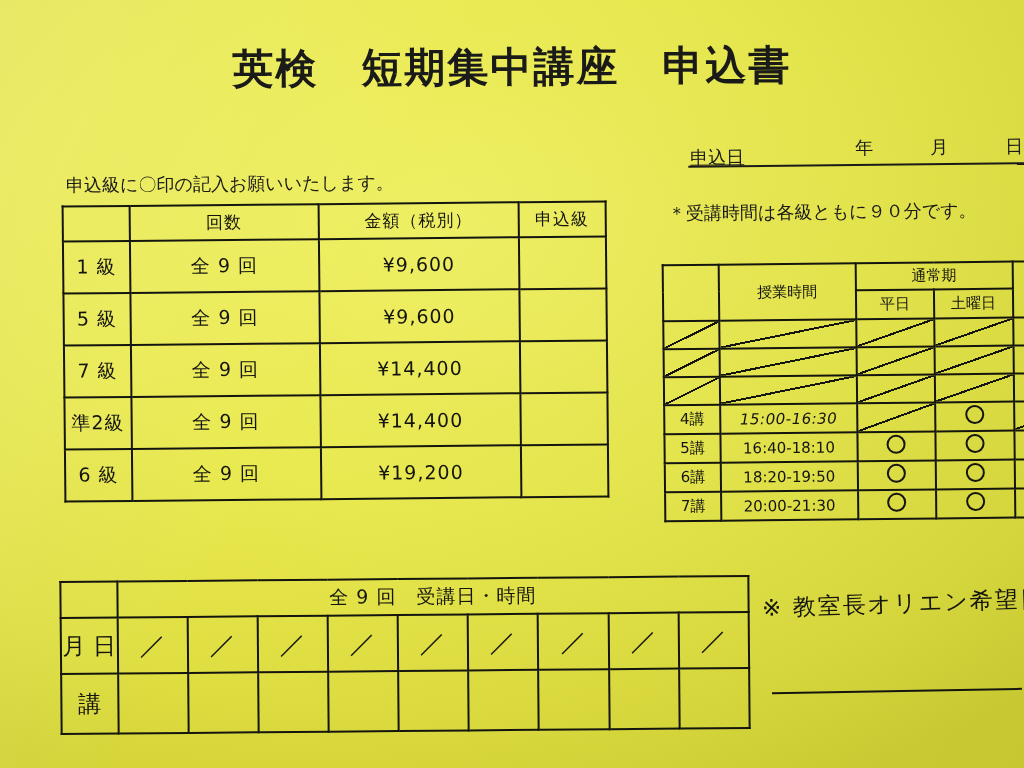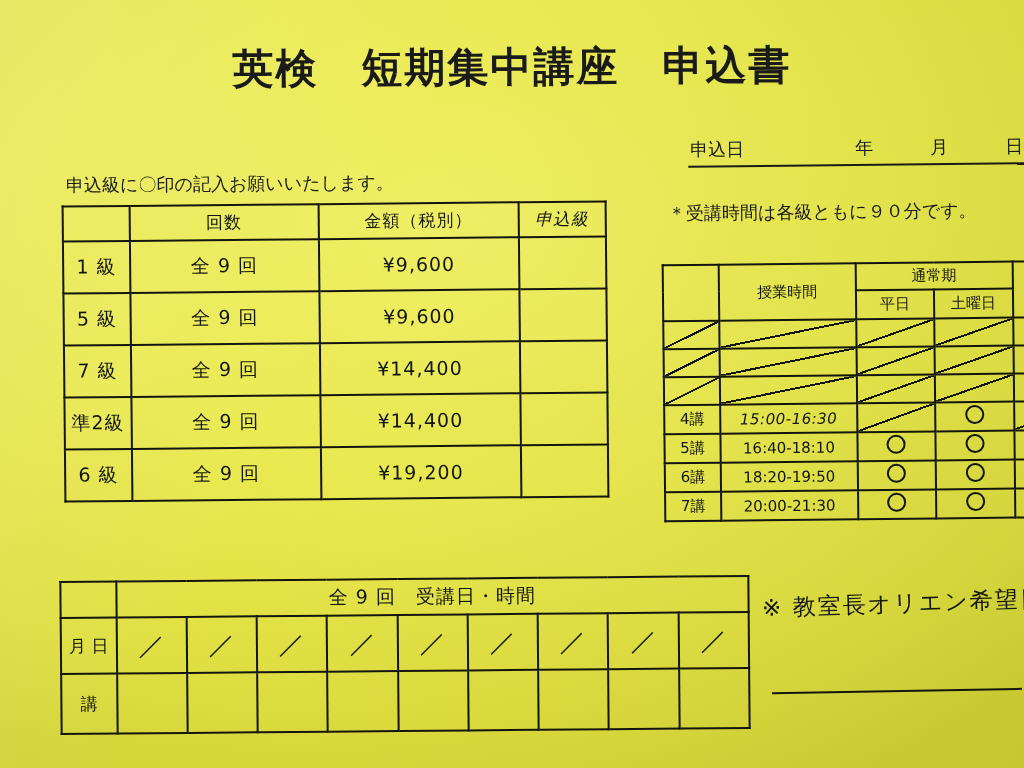--- a/index.html
+++ b/index.html
@@ -52,21 +52,21 @@
   .appdate {
     position: absolute;
     top: 136px;
     left: 690px;
     width: 340px;
     font-family: "DejaVu Sans", sans-serif;
     font-size: 18px;
     color: #1a1a18;
     transform: rotate(-0.6deg);
   }
-  .appdate .lbl { position: absolute; left: 0;   top: 0; }
+  .appdate .lbl { position: absolute; left: 0;   top: 8px; text-decoration: underline; }
   .appdate .yy  { position: absolute; left: 165px; top: 0; }
   .appdate .mm  { position: absolute; left: 240px; top: 0; }
   .appdate .dd  { position: absolute; left: 315px; top: 0; }
   .appdate .rule {
     position: absolute;
     left: -2px;
     top: 28px;
     width: 340px;
     height: 2px;
     background: #1a1a18;
@@ -115,21 +115,21 @@
     top: 203px;
     left: 63px;
     transform: rotate(-0.55deg);
   }
   .fee-wrap table { width: 545px; }
   .fee-wrap td { height: 50px; font-size: 19px; letter-spacing: 1px; }
   .fee-wrap tr:first-child td { height: 33px; font-size: 17px; }
   .col-grade { width: 62px; }
   .col-count { width: 180px; }
   .col-price { width: 190px; }
-  .col-apply { width: 82px; font-style: italic; }
+  .col-apply { width: 82px; }
 
   
   .sched-wrap {
     position: absolute;
     top: 262px;
     left: 663px;
     transform: rotate(-0.6deg);
   }
   .sched-wrap table { width: 430px; }
   .sched-wrap td { font-size: 15px; }
@@ -170,21 +170,21 @@
 
   
   .att-wrap {
     position: absolute;
     top: 578px;
     left: 60px;
     transform: rotate(-0.5deg);
   }
   .att-wrap table { width: 690px; }
   .att-head { height: 34px; font-size: 19px; letter-spacing: 1px; }
-  .att-lab { width: 62px; font-size: 17px; }
+  .att-lab { width: 62px; font-size: 23px; }
   .att-cell { width: 78px; height: 54px; font-size: 22px; }
   .att-row2 td { height: 58px; }
   .slash {
     font-family: "DejaVu Sans", sans-serif;
     font-size: 26px;
     color: #15150f;
     display: inline-block;
     transform: rotate(3deg);
   }
 

